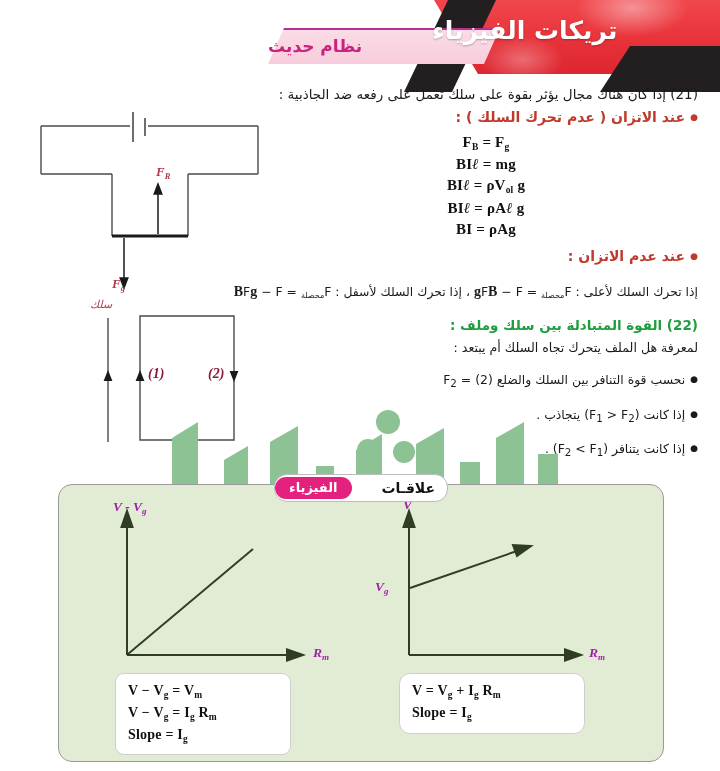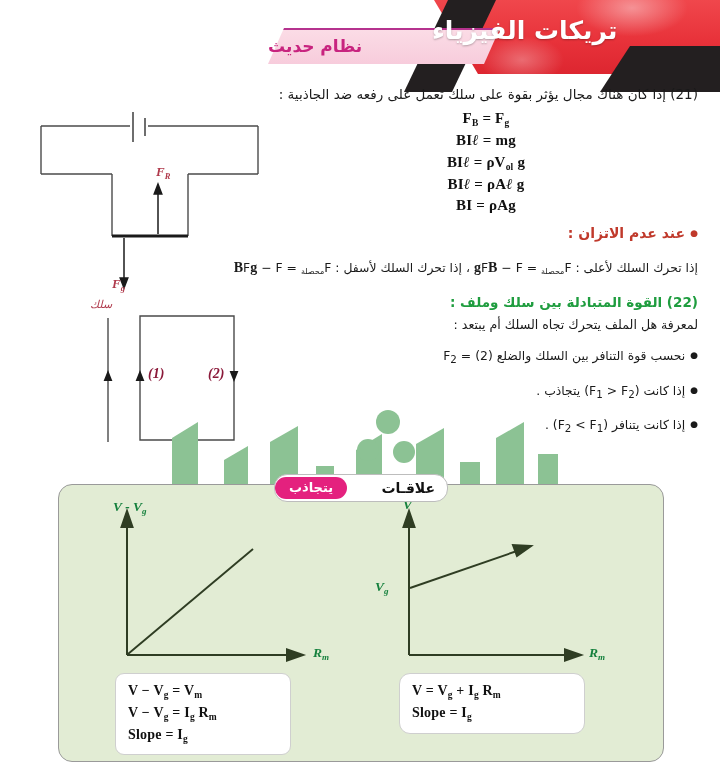--- a/index.html
+++ b/index.html
@@ -125,21 +125,21 @@
   }
   .banner .w2{
     font-family:"DejaVu Sans",sans-serif;font-size:13px;font-weight:bold;
     color:#ffffff;background:#e4217e;border-radius:12px;
     padding:3px 14px 4px 14px;margin-right:auto;letter-spacing:1px;
   }
   .graphbox{position:absolute;top:0;width:290px;height:276px;}
   .gl{left:8px;}  .gr{left:302px;}
   .glabel{
     position:absolute;font-family:"Liberation Serif",serif;font-style:italic;
-    font-weight:bold;color:#15803d;font-size:13.5px;direction:ltr;
+    font-weight:bold;color:#a21caf;font-size:13.5px;direction:ltr;
   }
   .glabel sub{font-size:9px;vertical-align:-3px;}
   .fbox{
     position:absolute;background:#ffffff;border:1px solid #cfcfcf;
     padding:7px 12px 8px 12px;direction:ltr;
   }
   .fbox .eq{font-size:14px;text-align:left;line-height:1.45;}
 </style>
 </head>
 <body>
@@ -200,20 +200,21 @@
       </g>
     </svg>
     <div class="arlabel" style="top:-2px;left:8px;">سلك</div>
     <div class="numlabel" style="top:66px;left:66px;">(1)</div>
     <div class="numlabel" style="top:66px;left:126px;">(2)</div>
   </div>
 
   <div class="txtcol">
     <p class="ar-line">(21) إذا كان هناك مجال يؤثر بقوة على سلك تعمل على رفعه ضد الجاذبية :</p>
 
+    <p class="ar-line bullet hdr-red-txt">عند الاتزان ( عدم تحرك السلك ) :</p>
 
     <div class="eqblock">
       <div class="eq">F<sub>B</sub> = F<sub>g</sub></div>
       <div class="eq">BI<span class="ell">ℓ</span> = mg</div>
       <div class="eq">BI<span class="ell">ℓ</span> = ρV<sub>ol</sub> g</div>
       <div class="eq">BI<span class="ell">ℓ</span> = ρA<span class="ell">ℓ</span> g</div>
       <div class="eq">BI = ρAg</div>
     </div>
 
     <p class="ar-line bullet hdr-red-txt" style="margin-top:6px;">عند عدم الاتزان :</p>
@@ -295,16 +296,16 @@
       </div>
       <div class="fbox" style="top:188px;left:38px;width:160px;border-radius:11px;">
         <div class="eq">V = V<sub>g</sub> + I<sub>g</sub> R<sub>m</sub></div>
         <div class="eq">Slope = I<sub>g</sub></div>
       </div>
     </div>
   </div>
 
   <div class="banner">
     <span class="w1">علاقـات</span>
-    <span class="w2">يتجاذب</span>
+    <span class="w2">الفيزياء</span>
   </div>
 
 </div>
 
 </body></html>

